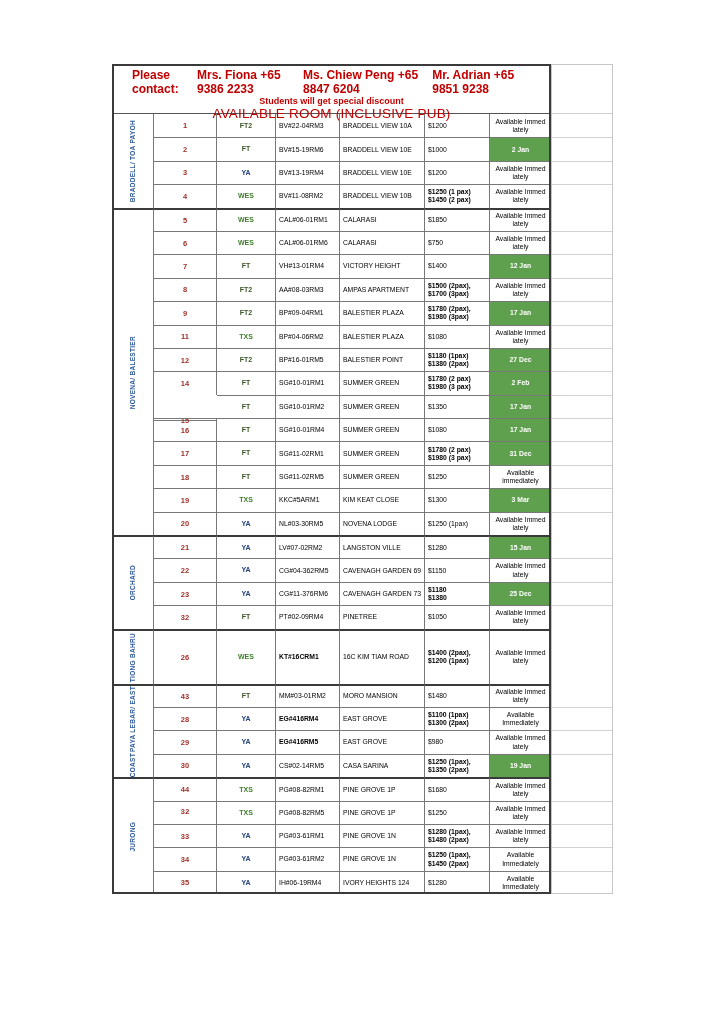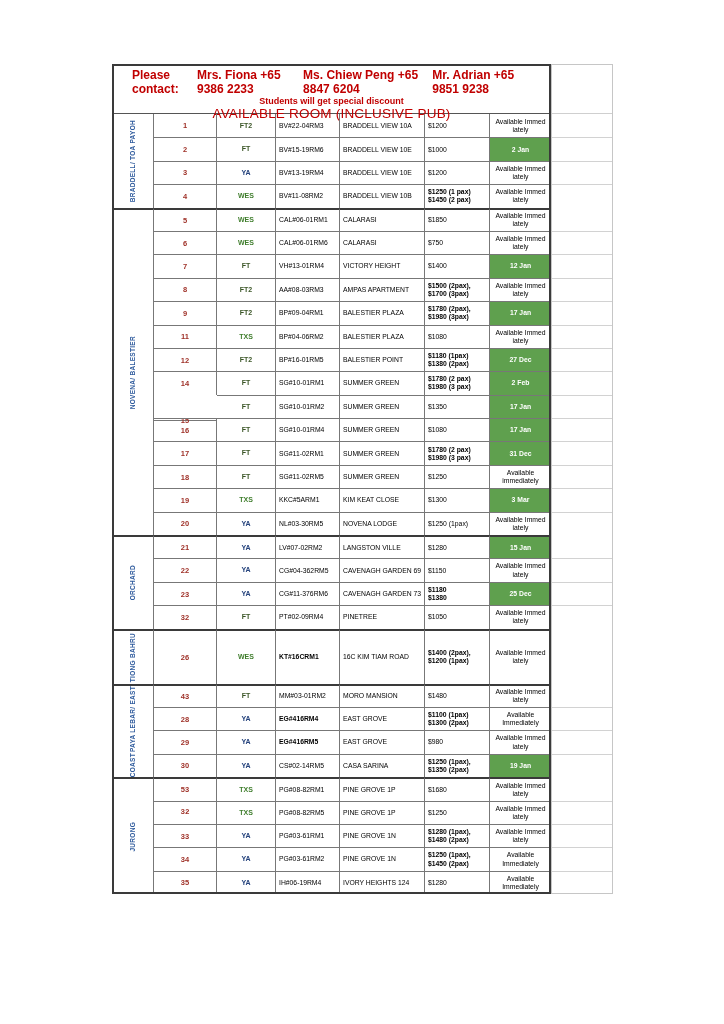--- a/index.html
+++ b/index.html
@@ -481,21 +481,21 @@
               <div class="cell c-extra"></div>
             </div>
           </div>
         </div>
         <div class="section">
           <div class="region-cell cell mcell">
             <div class="region-line" style="color: rgb(47, 91, 157);">JURONG</div>
           </div>
           <div class="rows">
             <div class="row">
-              <div class="cell mcell c-no" style="color: rgb(158, 47, 38);">53</div>
+              <div class="cell mcell c-no" style="color: rgb(158, 47, 38);">44</div>
               <div class="cell mcell c-type" style="color: rgb(63, 125, 44);">TXS</div>
               <div class="cell mcell c-code">PG#08-82RM1</div>
               <div class="cell mcell c-bldg">PINE GROVE 1P</div>
               <div class="cell mcell c-price">
                 <div>$1680</div>
               </div>
               <div class="cell mcell c-avail">
                 <div>Available Immed</div>
                 <div>iately</div>
               </div>

